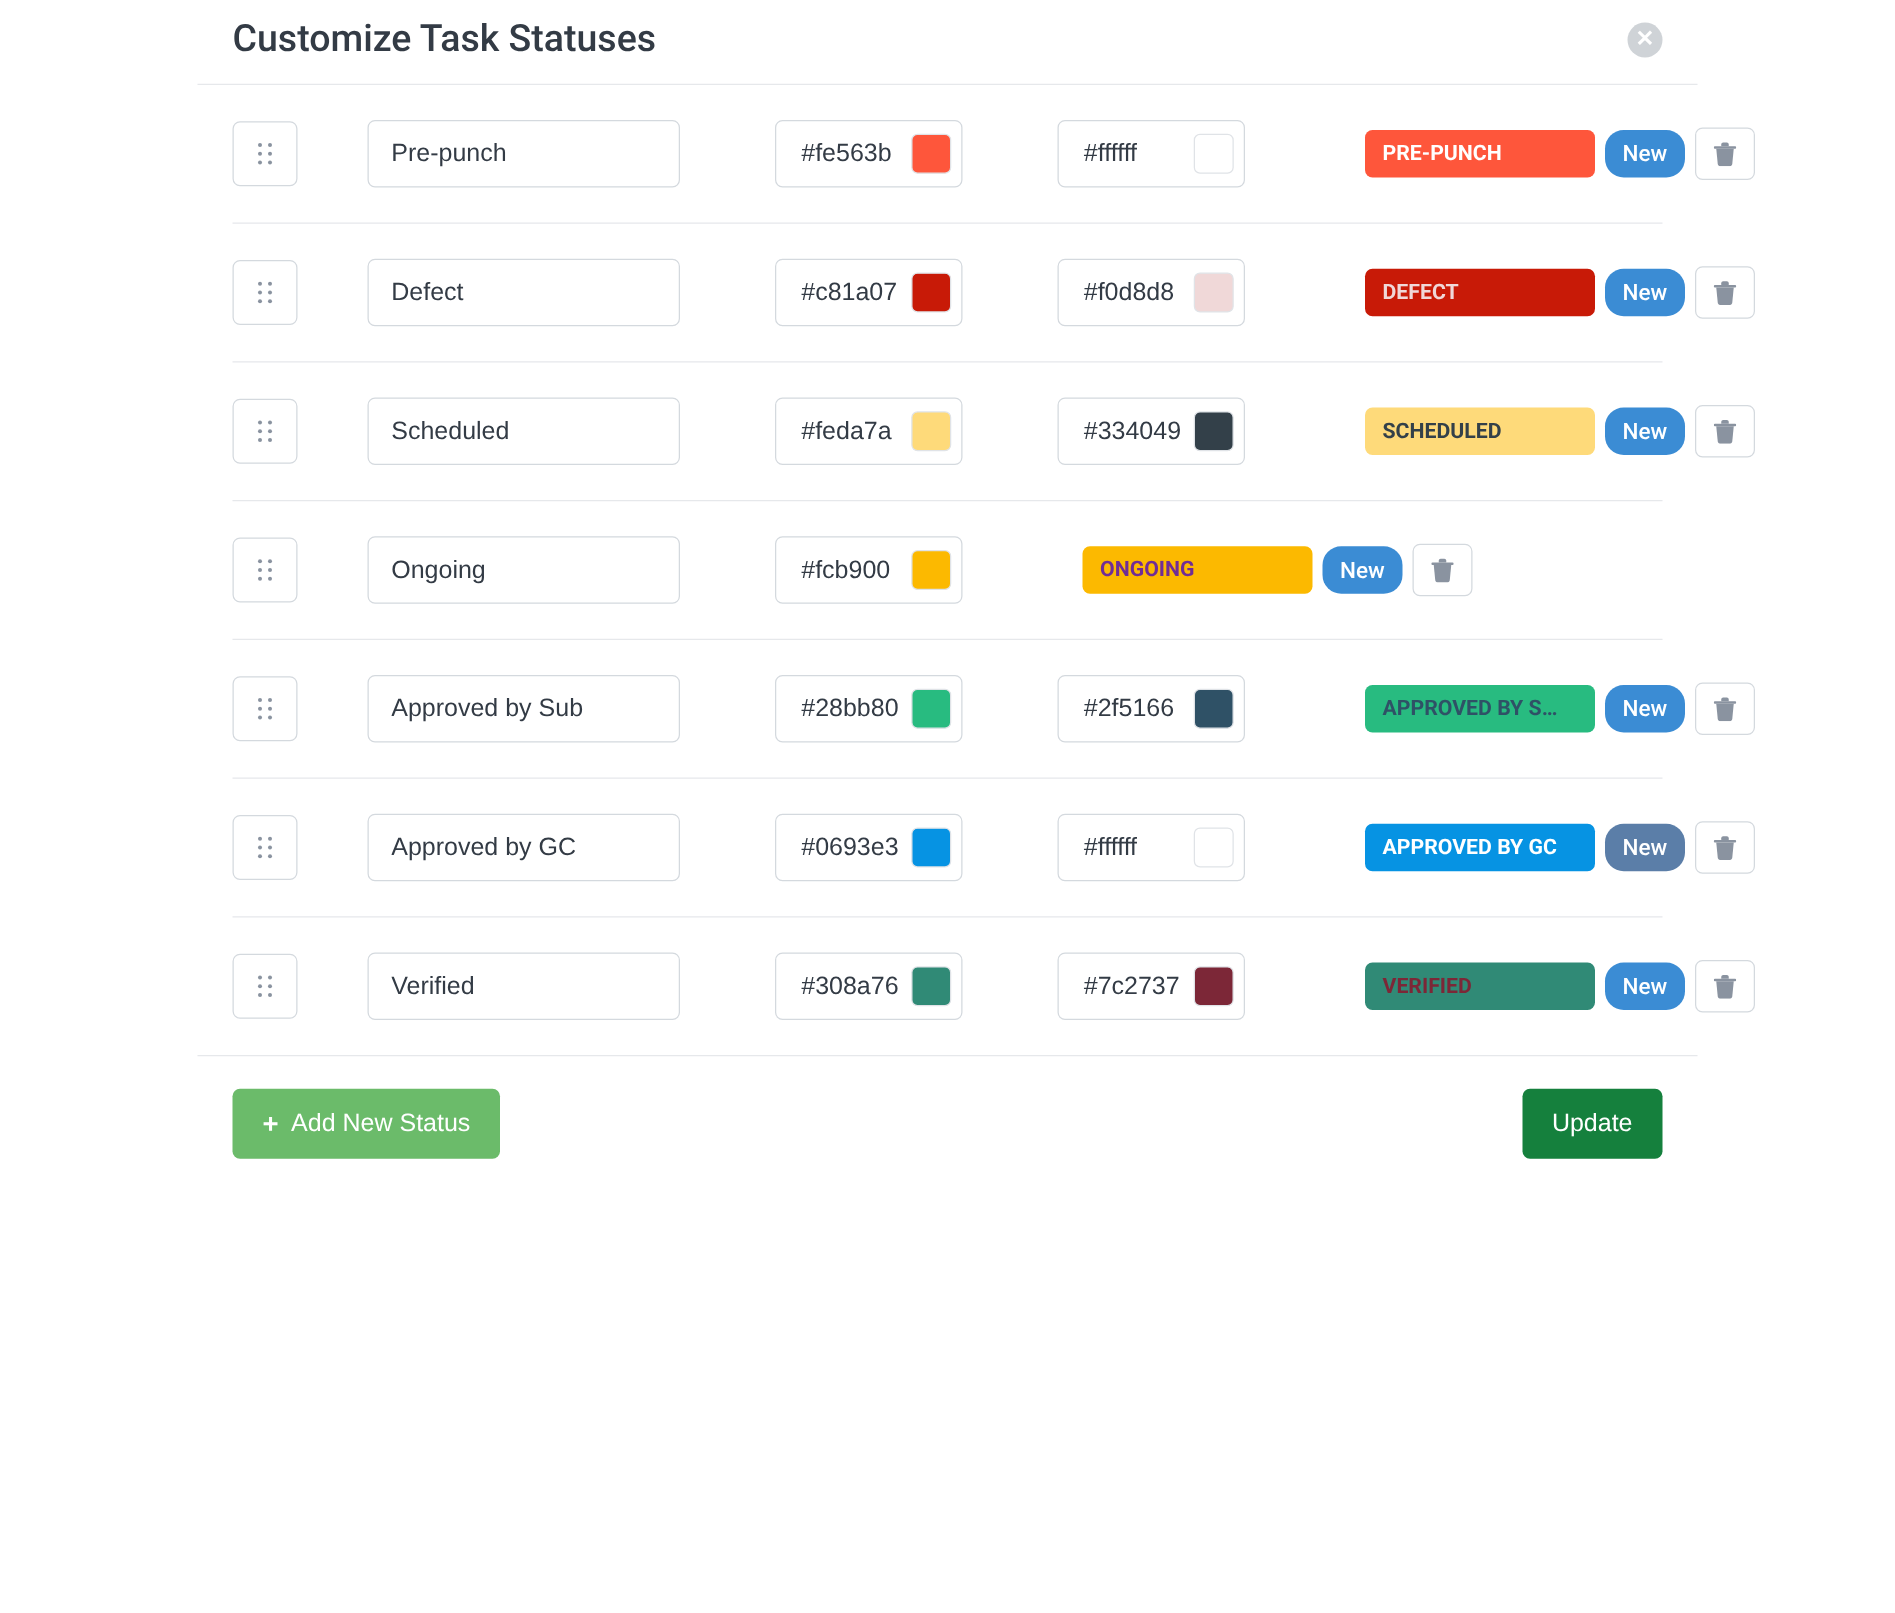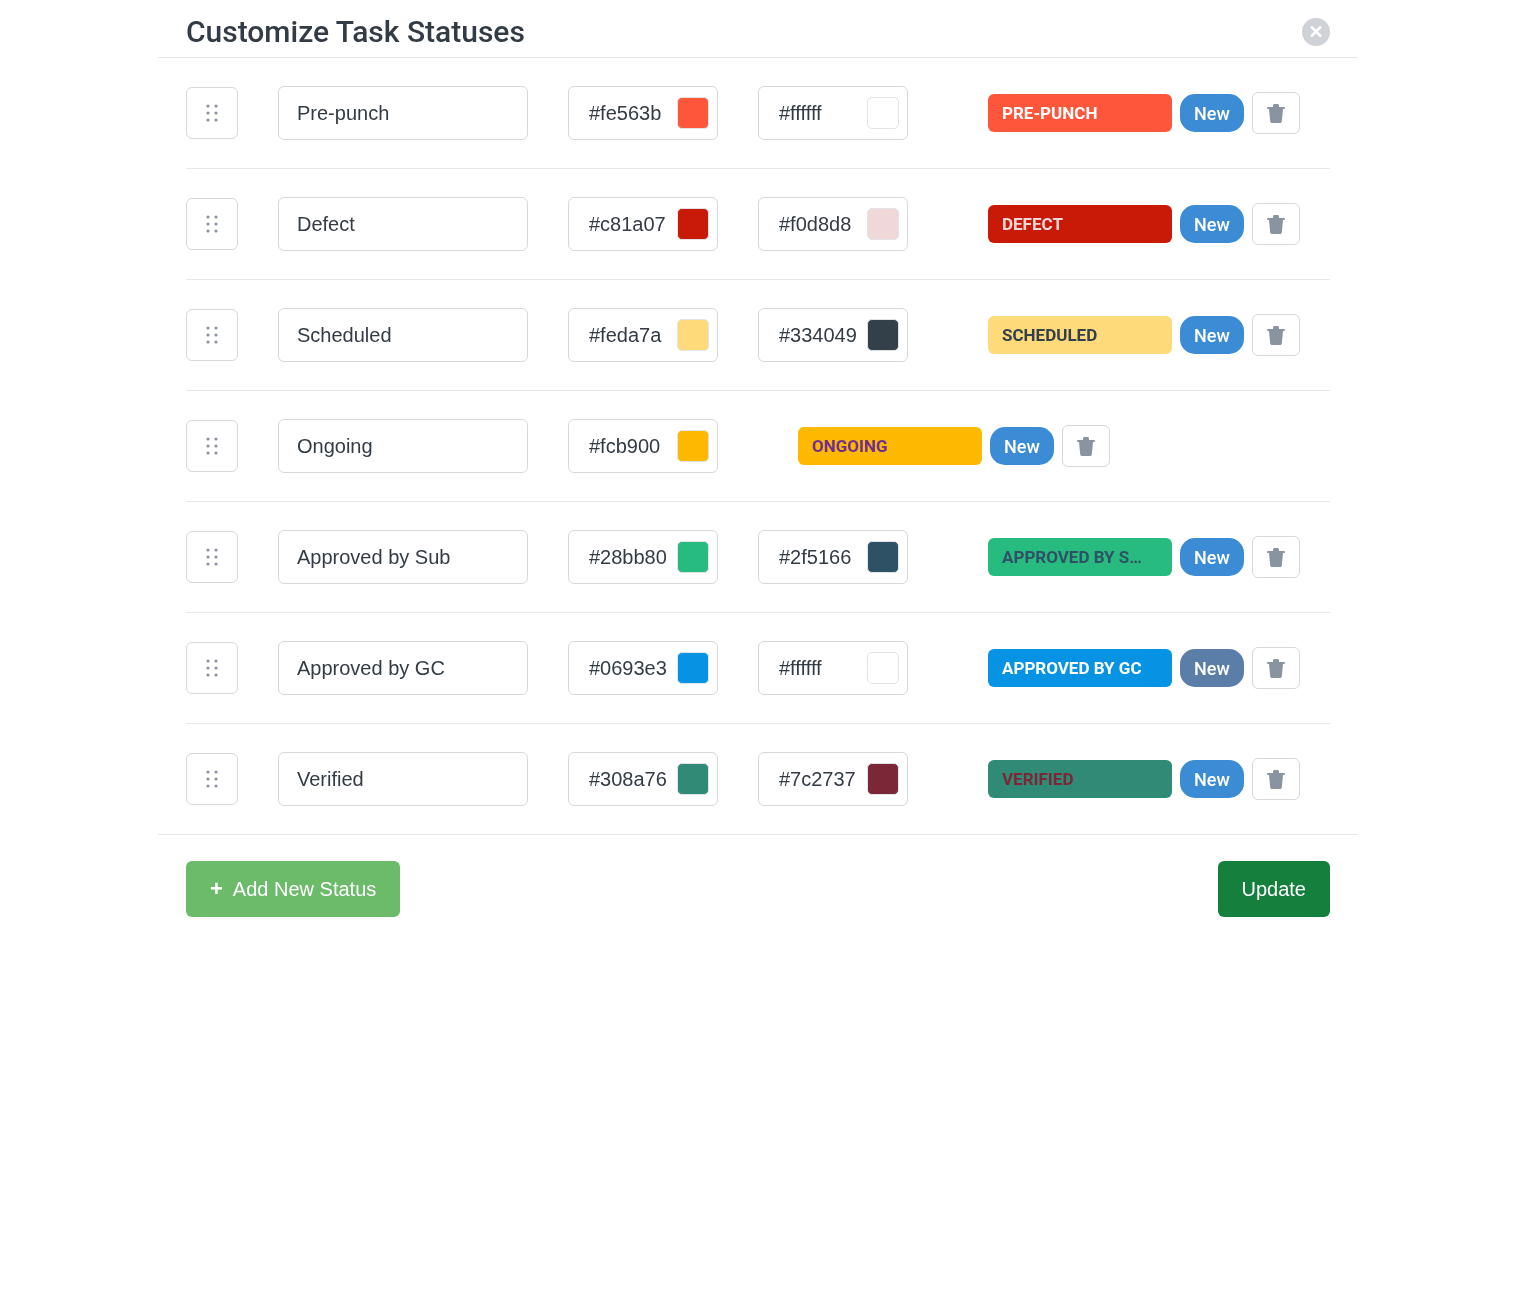--- a/index.html
+++ b/index.html
@@ -11,21 +11,21 @@
   }
   .modal {
     width: 1200px;
     margin: 0 auto;
     background: #fff;
   }
   .modal-header {
     display: flex;
     align-items: center;
     justify-content: space-between;
-    padding: 14px 28px 8px 28px;
+    padding: 14px 28px 18px 28px;
     border-bottom: 1px solid #e6e8eb;
   }
   .modal-title {
     font-size: 30px;
     font-weight: 500;
     color: #333b45;
   }
   .close-btn {
     width: 28px;
     height: 28px;
@@ -39,21 +39,21 @@
     font-weight: bold;
     cursor: pointer;
     line-height: 1;
   }
   .modal-body {
     padding: 0 28px;
   }
   .status-row {
     display: flex;
     align-items: center;
-    gap: 40px;
+    gap: 56px;
     padding: 28px 0;
     border-bottom: 1px solid #e6e8eb;
   }
   .status-row:last-child { border-bottom: none; }
   .drag-handle {
     width: 52px;
     height: 52px;
     border: 1px solid #d4d9de;
     border-radius: 6px;
     display: flex;
@@ -75,20 +75,21 @@
     width: 250px;
     padding: 0 18px;
     flex-shrink: 0;
   }
   .color-field {
     width: 150px;
     display: flex;
     align-items: center;
     padding: 0 8px 0 18px;
     flex-shrink: 0;
+    margin-left: 20px;
   }
   .color-text {
     flex: 1;
     min-width: 0;
     border: none;
     font-size: 20px;
     color: #333b45;
     background: transparent;
   }
   .swatch {

